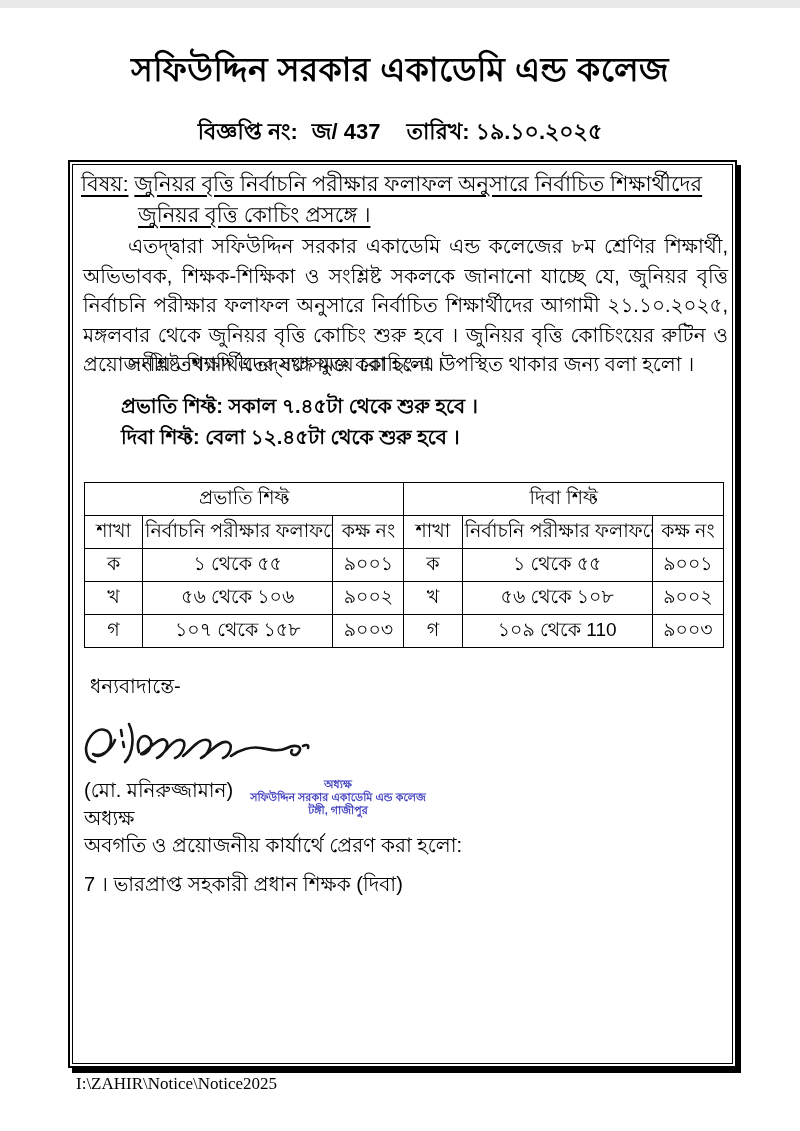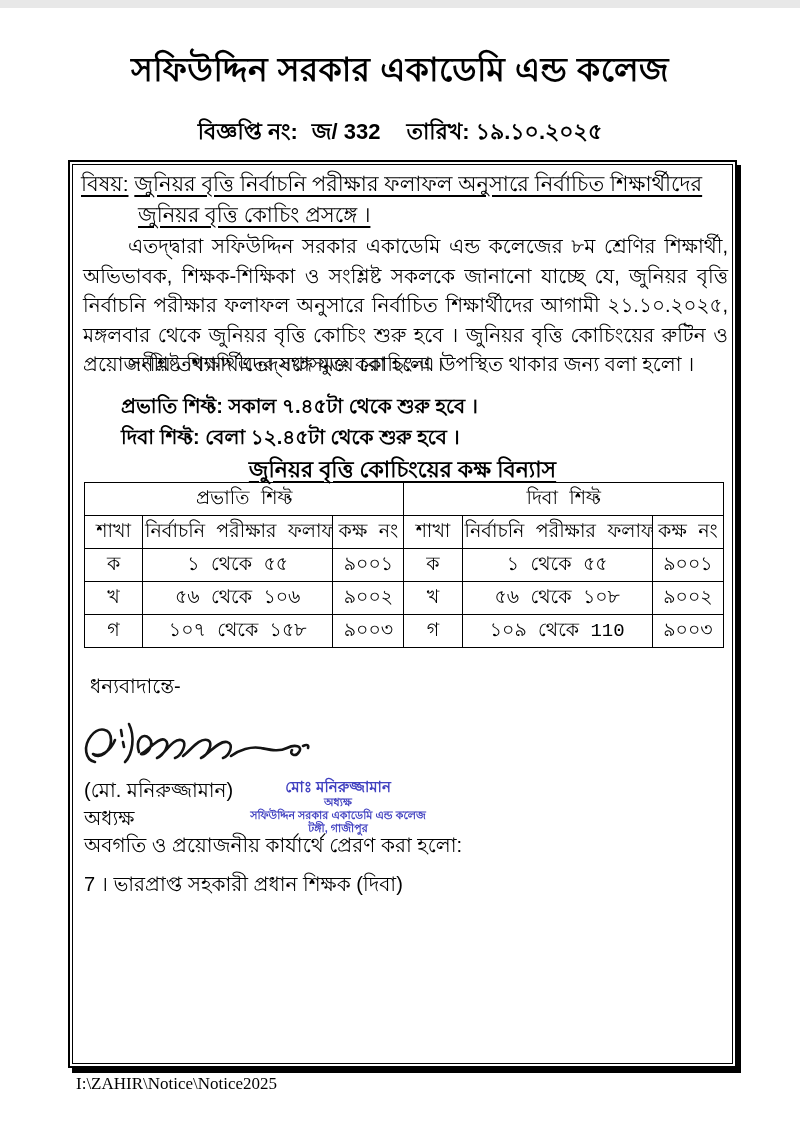--- a/index.html
+++ b/index.html
@@ -41,21 +41,21 @@
     font-size:20px; line-height:29px; text-indent:45px;
   }
   .shifts { position:absolute; left:48px; top:226px; font-size:20px; font-weight:600; line-height:31px; }
   
   .table-title {
     position:absolute; left:0; top:287px; width:100%; text-align:center;
     font-size:22px; font-weight:bold; text-decoration:underline; text-underline-offset:4px;
   }
   table.rooms {
     position:absolute; left:11px; top:317px; width:640px;
-    border-collapse:collapse; table-layout:fixed;font-family:Liberation Mono, monospace;
+    border-collapse:collapse; table-layout:fixed;
   }
   table.rooms td {
     border:1.5px solid #000; text-align:center; font-size:19px;
     height:28px; padding:0 2px; overflow:hidden; white-space:nowrap;
   }
   td.shift-head { font-size:20px; }
   td.col-head { font-size:17px; }
   
   .thanks { position:absolute; left:17px; top:506px; font-size:20px;text-align:center; }
   .signature { position:absolute; left:8px; top:545px; }
@@ -78,21 +78,21 @@
   }
 </style>
 </head>
 <body>
 
 <div class="page">
 
   <div class="hdr">
     <div class="school-name">সফিউদ্দিন সরকার একাডেমি এন্ড কলেজ</div>
     <div class="notice-line">
-      <span>বিজ্ঞপ্তি নং:</span><span class="gap-s"></span><span>জ/ 332</span><span class="gap-m"></span><span>তারিখ:</span>
+      <span>বিজ্ঞপ্তি নং:</span><span class="gap-s"></span><span>জ/ 437</span><span class="gap-m"></span><span>তারিখ:</span>
       <span>১৯.১০.২০২৫</span>
     </div>
     <div class="website-line">
       <span>Website:</span>
       <a href="#" class="website-url">www.ssaac.edu.bd</a>
     </div>
   </div>
 
   <div class="notice-box">
     <div class="notice-box-inner">
@@ -103,21 +103,20 @@
       </div>
 
       <div class="body-par">এতদ্দ্বারা সফিউদ্দিন সরকার একাডেমি এন্ড কলেজের ৮ম শ্রেণির শিক্ষার্থী, অভিভাবক, শিক্ষক-শিক্ষিকা ও সংশ্লিষ্ট সকলকে জানানো যাচ্ছে যে, জুনিয়র বৃত্তি নির্বাচনি পরীক্ষার ফলাফল অনুসারে নির্বাচিত শিক্ষার্থীদের আগামী ২১.১০.২০২৫, মঙ্গলবার থেকে জুনিয়র বৃত্তি কোচিং শুরু হবে । জুনিয়র বৃত্তি কোচিংয়ের রুটিন ও প্রয়োজনীয় তথ্যাদি এতদ্সঙ্গে যুক্ত করা হলো ।</div>
       <div class="body-par2">সংশ্লিষ্ট শিক্ষার্থীদের যথাসময়ে কোচিং-এ উপস্থিত থাকার জন্য বলা হলো ।</div>
 
       <div class="shifts">
         <div>প্রভাতি শিফ্ট: সকাল ৭.৪৫টা থেকে শুরু হবে ।</div>
         <div>দিবা শিফ্ট: বেলা ১২.৪৫টা থেকে শুরু হবে ।</div>
       </div>
 
-      <div class="table-title">জুনিয়র বৃত্তি কোচিংয়ের কক্ষ বিন্যাস</div>
 
       <table class="rooms">
         <colgroup>
           <col style="width:58px">
             <col style="width:190px">
             <col style="width:71px">
           <col style="width:58px">
             <col style="width:190px">
             <col style="width:71px">
         </colgroup>
@@ -172,21 +171,20 @@
             <path d="M58 42 C54 30 62 22 68 28 C74 34 66 46 60 44 C68 40 78 26 84 30 C90 34 82 46 76 48 C84 44 92 28 100 30 C108 32 100 46 94 48"></path>
             <path d="M102 46 C110 40 118 28 126 30 C134 32 126 46 120 48 C128 44 138 30 146 32 C154 34 148 46 142 48"></path>
             <path d="M150 46 C158 40 170 36 180 38 C190 40 198 42 206 38 C214 34 222 36 218 42 C215 47 208 45 211 40"></path>
             <path d="M222 36 C226 34 228 35 227 38"></path>
           </g>
         </svg>
       </div>
 
       <div class="sig-name">(মো. মনিরুজ্জামান)</div>
       <div class="stamp">
-        <div class="s1">মোঃ মনিরুজ্জামান</div>
         <div class="s2">অধ্যক্ষ</div>
         <div class="s3">সফিউদ্দিন সরকার একাডেমি এন্ড কলেজ</div>
         <div class="s4">টঙ্গী, গাজীপুর</div>
       </div>
       <div class="sig-title">অধ্যক্ষ</div>
 
       <div class="dist-head">অবগতি ও প্রয়োজনীয় কার্যার্থে প্রেরণ করা হলো:</div>
       <div class="dist-item">7 । ভারপ্রাপ্ত সহকারী প্রধান শিক্ষক (দিবা)</div>
 
     </div>

